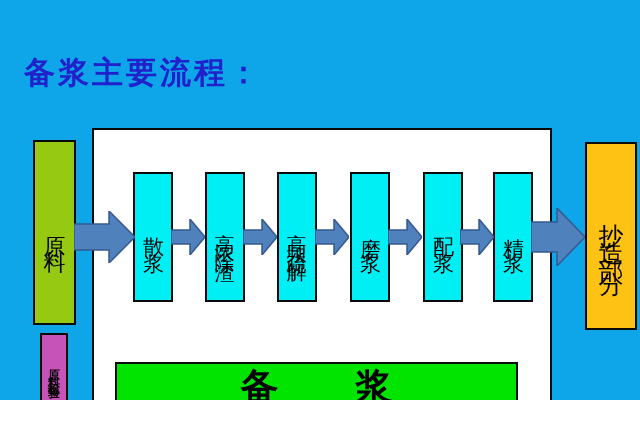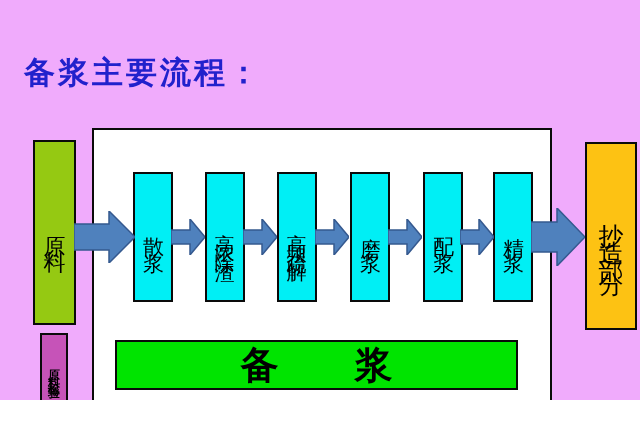--- a/index.html
+++ b/index.html
@@ -1,17 +1,17 @@
 <!DOCTYPE html>
 <html><head>
 <meta charset="utf-8">
 <style>
   html,body{margin:0;padding:0;background:#ffffff;}
   .canvas{
-    position:relative;width:640px;height:400px;background:#f0abfc;overflow:hidden;
+    position:relative;width:640px;height:400px;background:#0ea5e9;overflow:hidden;
     font-family:"DejaVu Serif","Liberation Serif",serif;
   }
   .title{
     position:absolute;left:24px;top:52px;
     font-size:31px;font-weight:bold;color:#2121cc;letter-spacing:3px;white-space:nowrap;
   }
   .big-rect{
     position:absolute;left:92px;top:128px;width:456px;height:282px;
     border:2px solid #0a0a0a;background:#ffffff;
   }
@@ -25,21 +25,21 @@
   .src-box{left:33px;top:140px;width:43px;height:185px;background:#95c912;}
   .src-box .vtext{font-size:22px;letter-spacing:14px;}
   .step{top:172px;width:40px;height:130px;background:#00eff5;z-index:2;}
   .step-2ch .vtext{font-size:21px;letter-spacing:16px;}
   .step-4ch .vtext{font-size:20px;letter-spacing:10px;}
   .step1{left:133px;} .step2{left:205px;} .step3{left:277px;}
   .step4{left:350px;} .step5{left:423px;} .step6{left:493px;}
   .sink-box{left:585px;top:142px;width:52px;height:188px;background:#fdc213;}
   .sink-box .vtext{font-size:25px;letter-spacing:16px;}
   .banner{
-    position:absolute;left:115px;top:340px;width:403px;height:50px;background:#00e400;
+    position:absolute;left:115px;top:362px;width:403px;height:50px;background:#00e400;
     border:2px solid #0a0a0a;box-sizing:border-box;
     display:flex;align-items:center;justify-content:center;
   }
   .banner span{font-size:38px;font-weight:bold;color:#000;white-space:pre;}
   .inspect-box{left:40px;top:333px;width:28px;height:78px;background:#c653b8;}
   .inspect-box .vtext{font-size:12px;letter-spacing:6px;font-weight:bold;}
   .arrow{position:absolute;z-index:3;}
   .a-src{left:74px;top:211px;}
   .a-1{left:171px;top:219px;}
   .a-2{left:243px;top:219px;}

